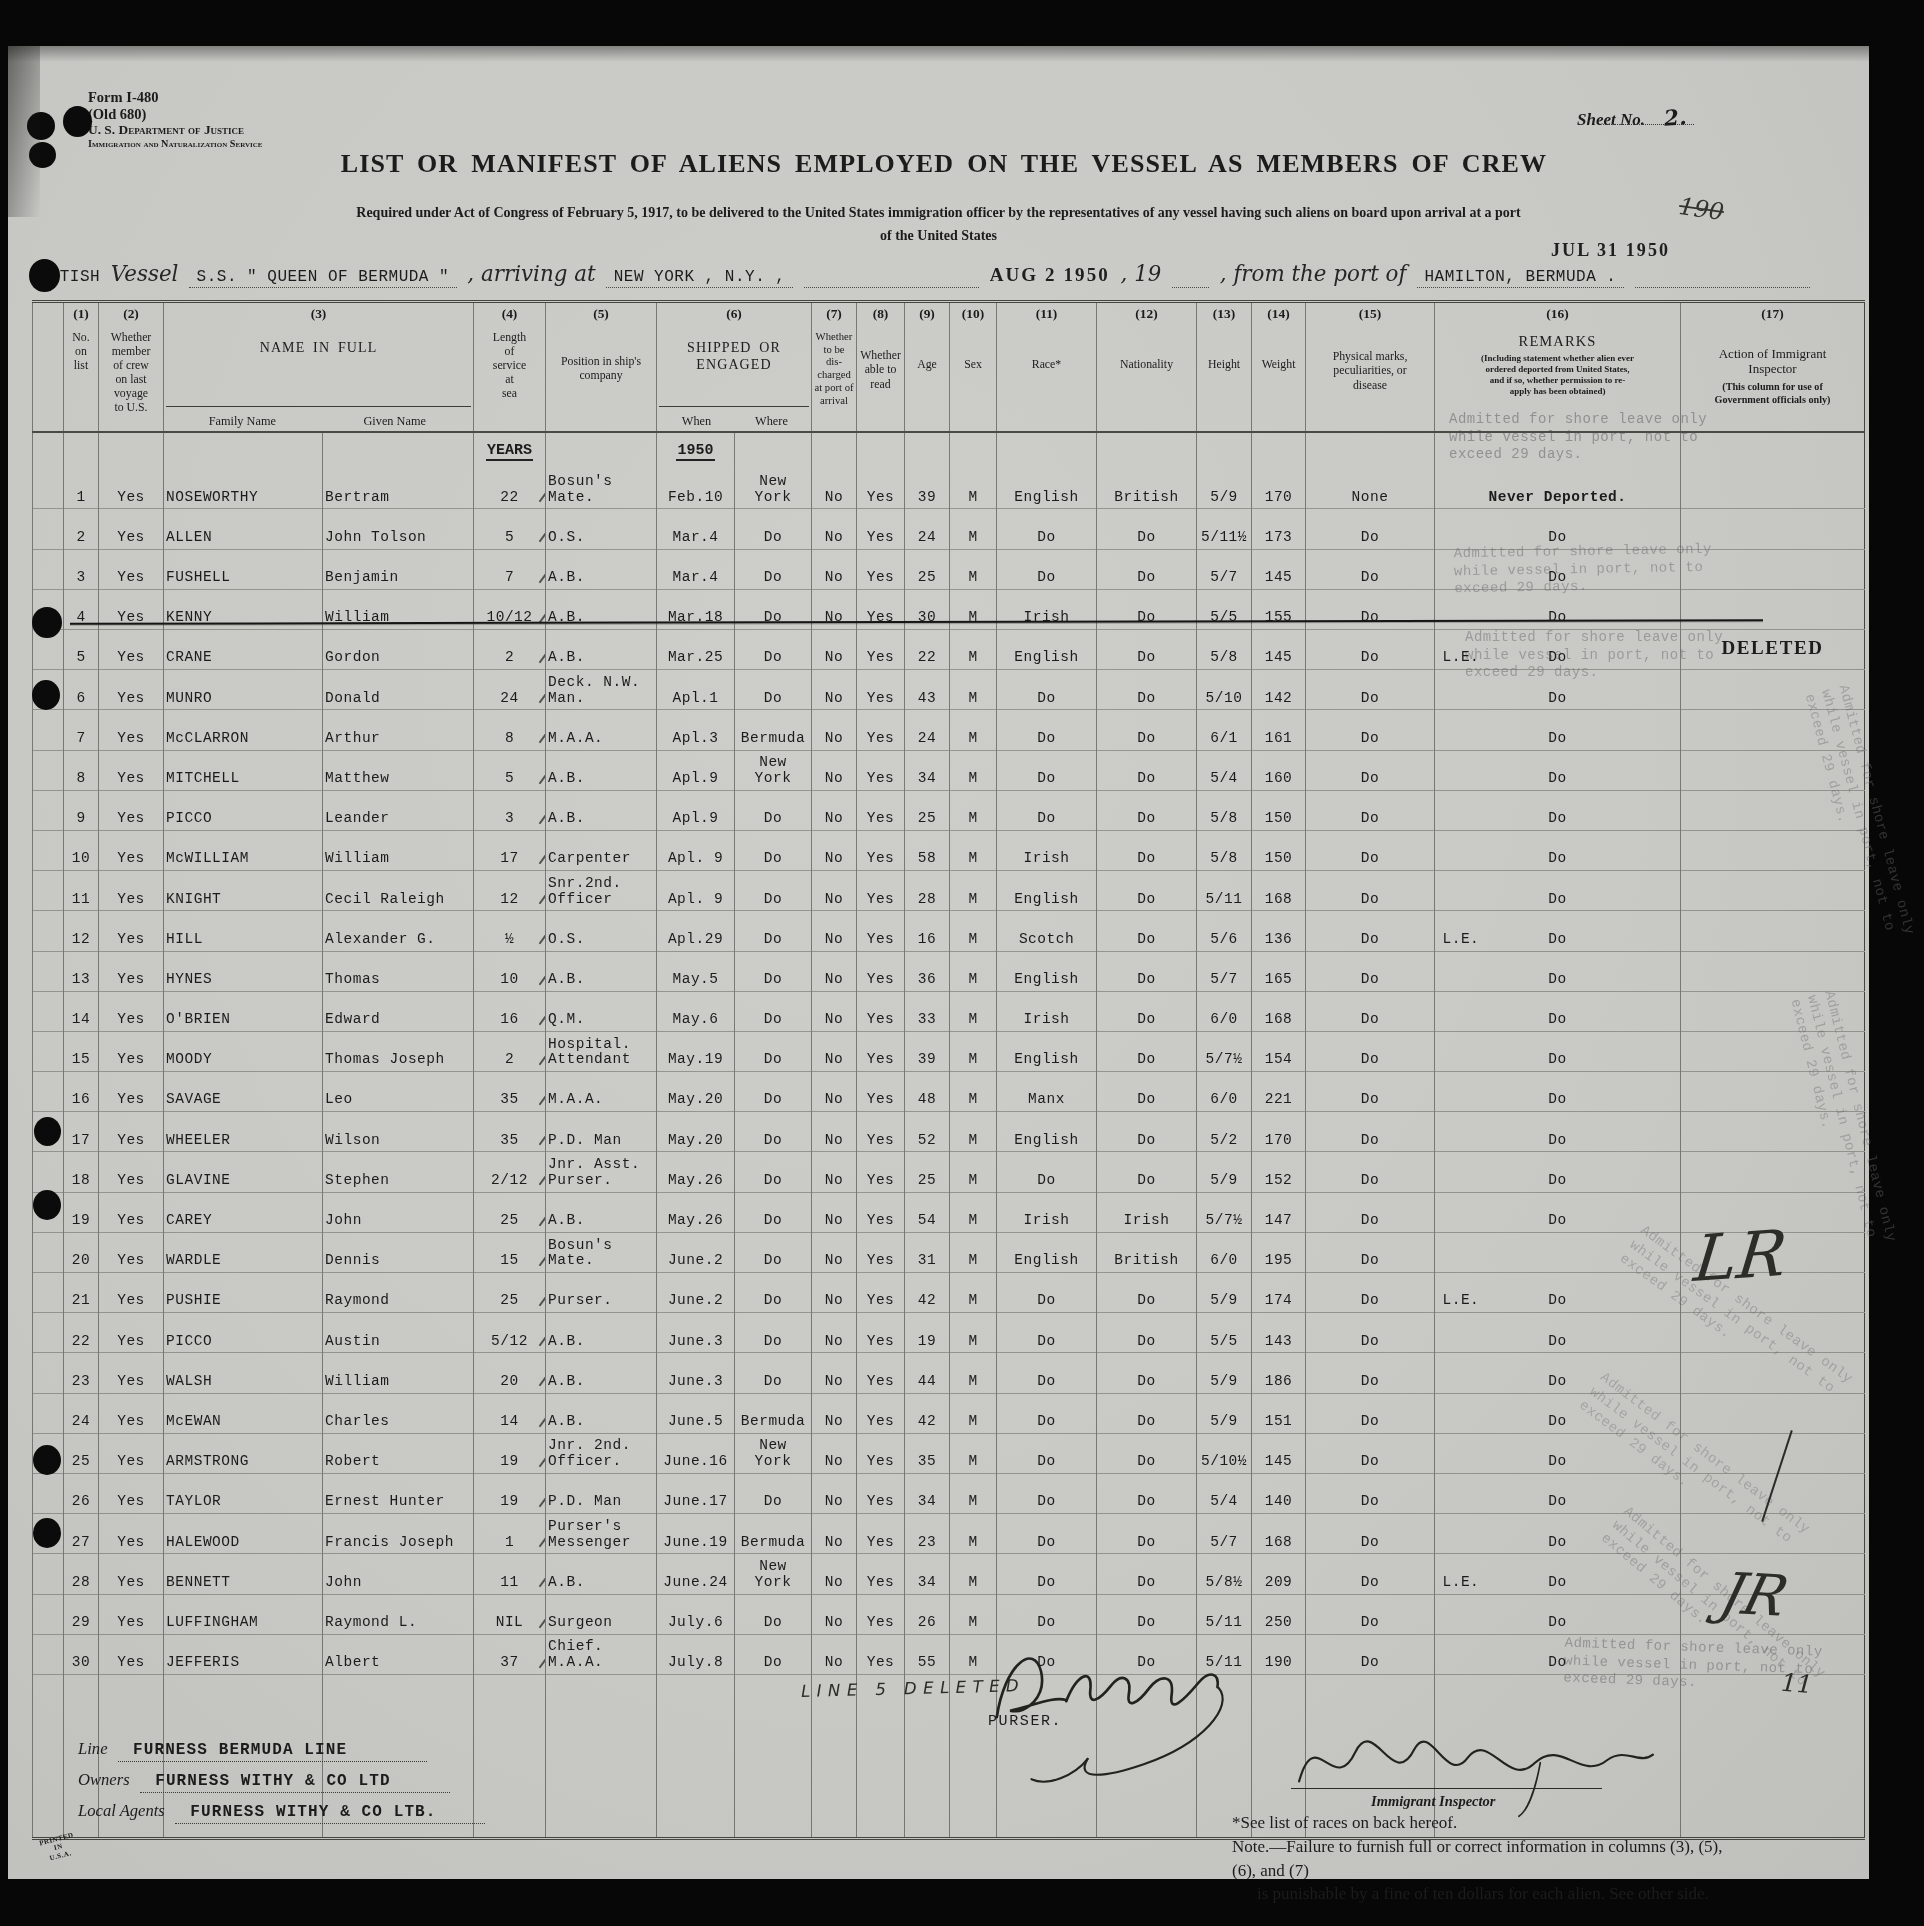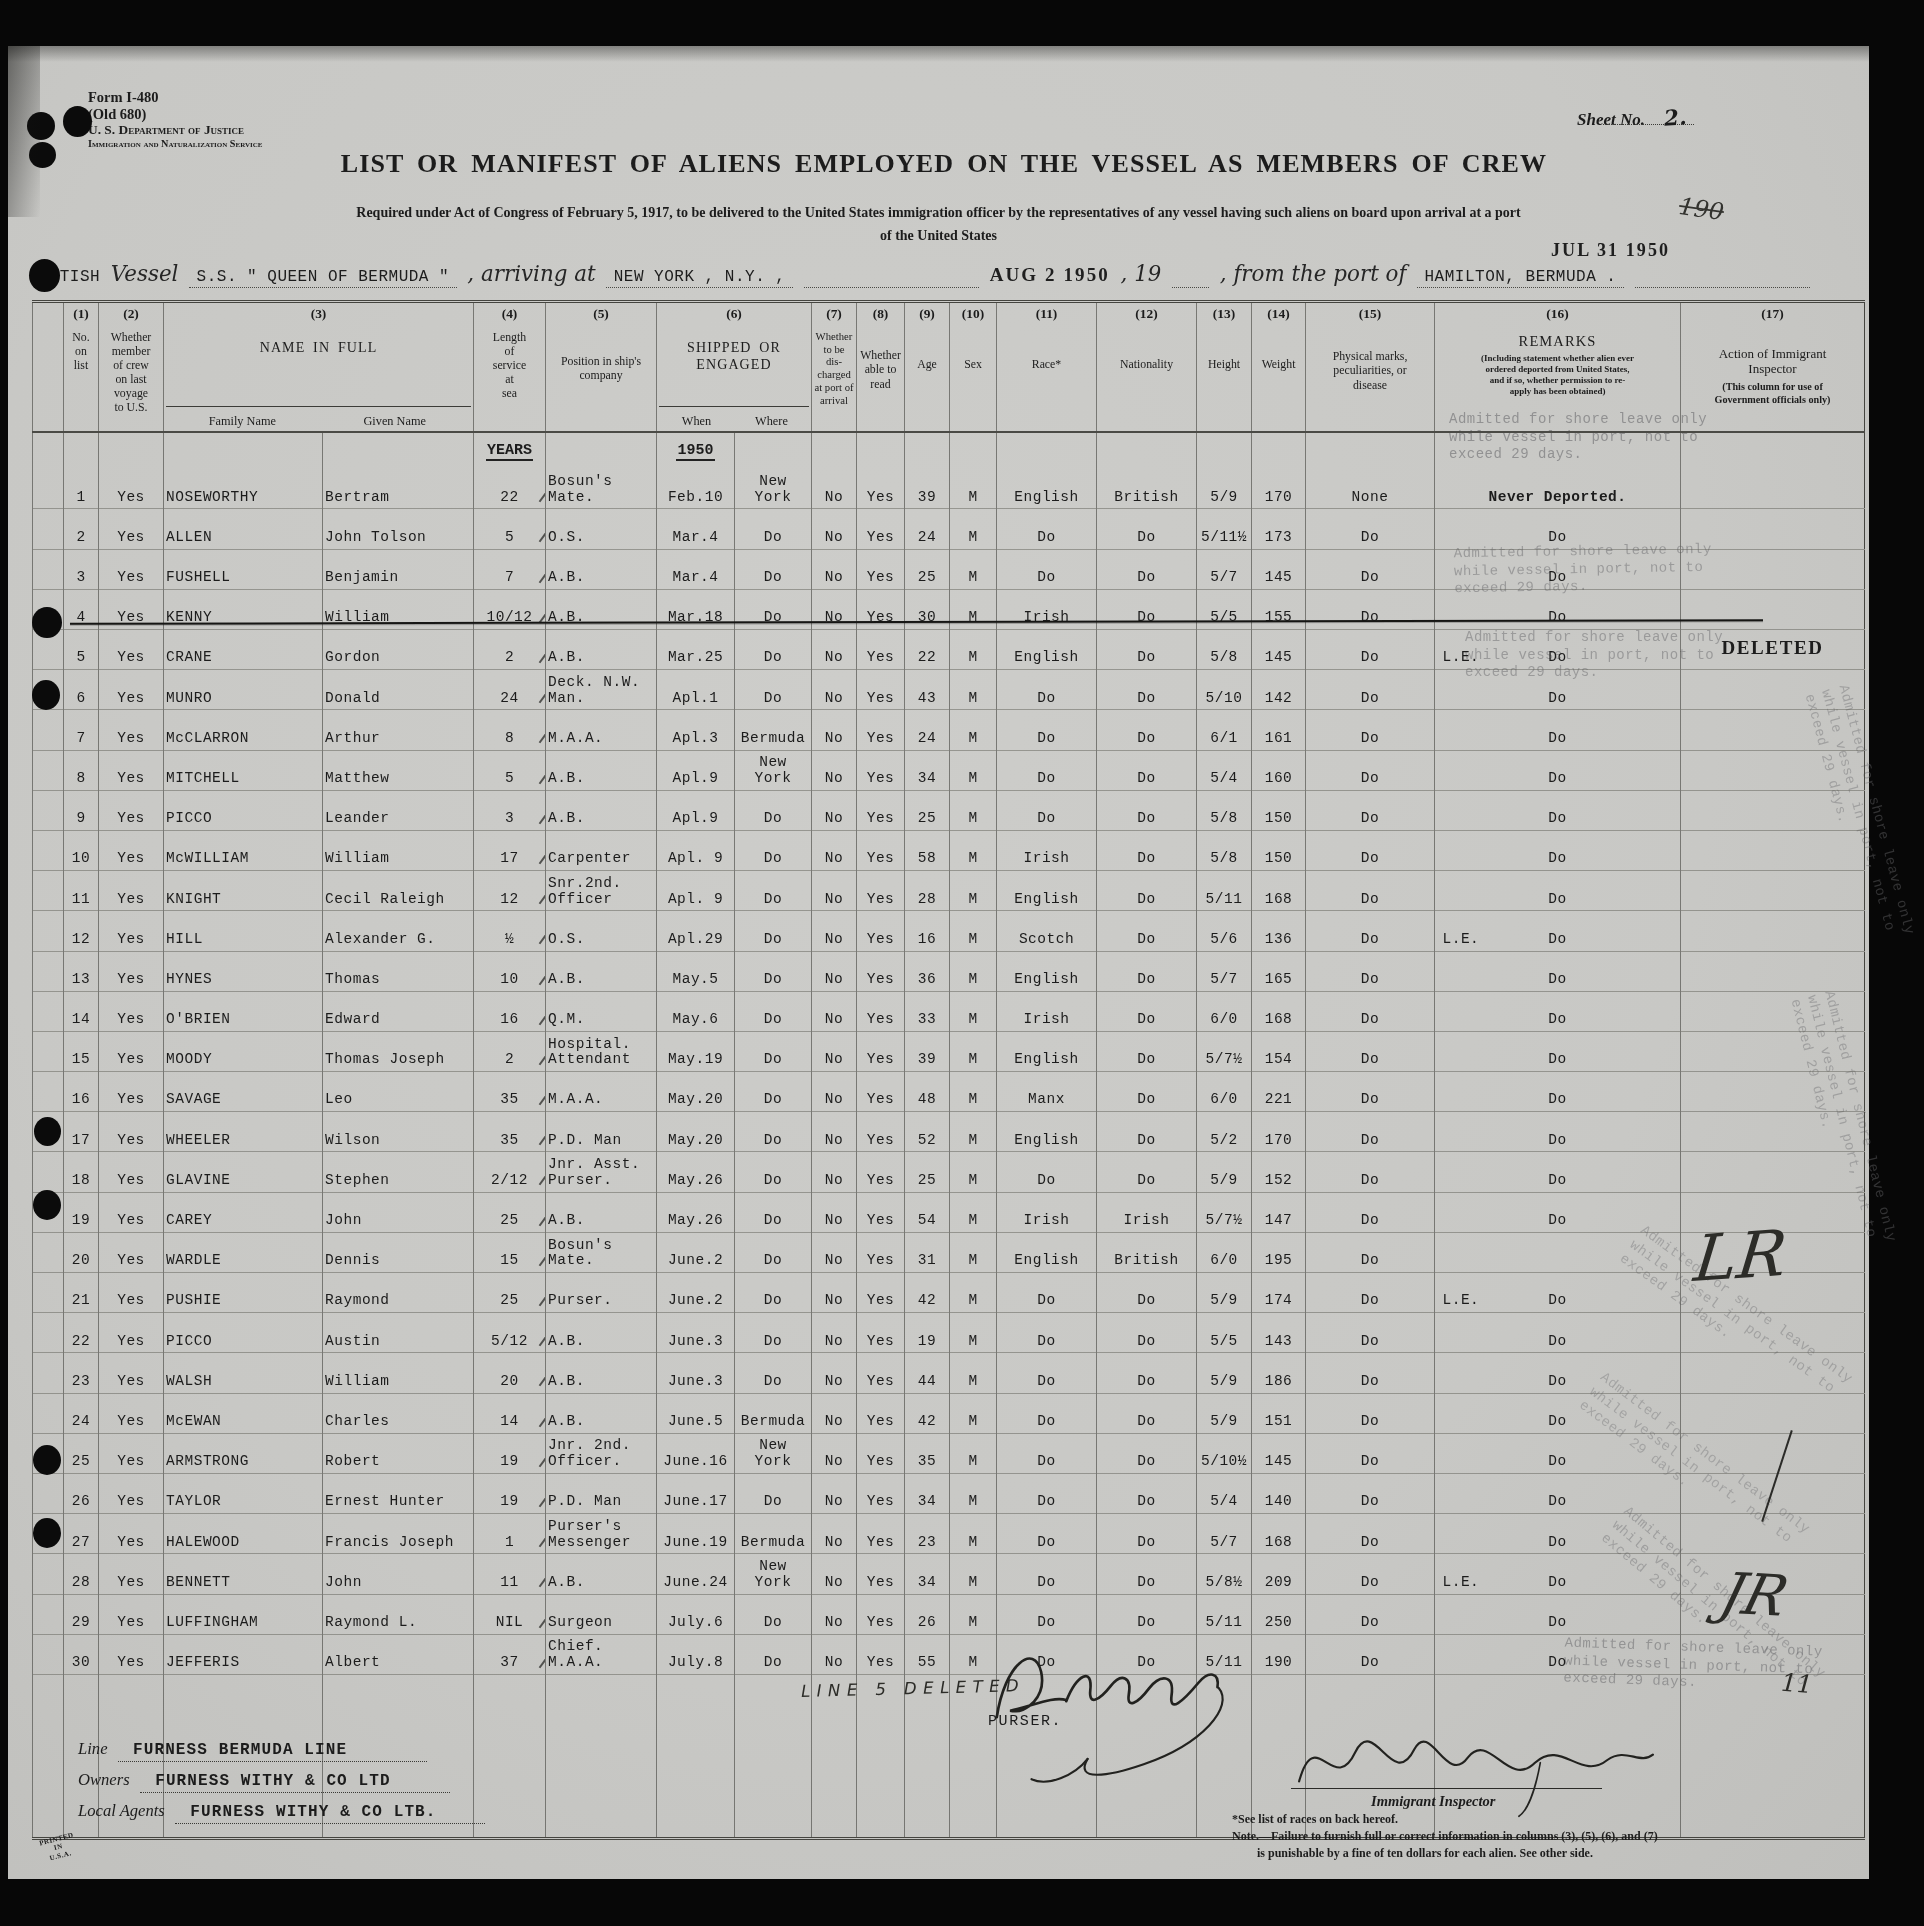--- a/index.html
+++ b/index.html
@@ -100,21 +100,21 @@
   .purser-label{position:absolute;left:980px;top:1667px;font-size:15px;letter-spacing:1.6px;}
 
   
   .ffield{position:absolute;left:70px;font-size:16.6px;}
   .ffield .flbl{font-style:italic;display:inline-block;}
   .ffield .fval{font-family:"Liberation Mono","DejaVu Sans Mono",monospace;font-weight:bold;font-size:16px;
       letter-spacing:1.1px;display:inline-block;min-width:289px;border-bottom:1.6px dotted #3a3a36;
       padding:0 5.4px 2.1px 15px;margin-left:6.4px;}
   .sigline{position:absolute;left:1283px;top:1742px;width:311px;border-bottom:1.6px solid #2a2a27;}
   .insp-label{position:absolute;left:1363px;top:1747px;font-size:14.5px;font-style:italic;font-weight:bold;}
-  .notes{position:absolute;left:1224px;top:1765px;width:514px;font-size:12px;font-weight:bold;line-height:1.4;}
+  .notes{position:absolute;left:1224px;top:1765px;width:514px;font-size:17px;font-weight:normal;line-height:1.4;}
   .notes .n3{padding-left:25px;}
   .printed-usa{position:absolute;left:33px;top:1789px;font-size:7px;font-weight:bold;text-align:center;
       line-height:1.2;transform:rotate(-14deg);letter-spacing:0.5px;}
 </style>
 </head>
 <body>
 
 <div class="scan">
   <div class="paper">
 

